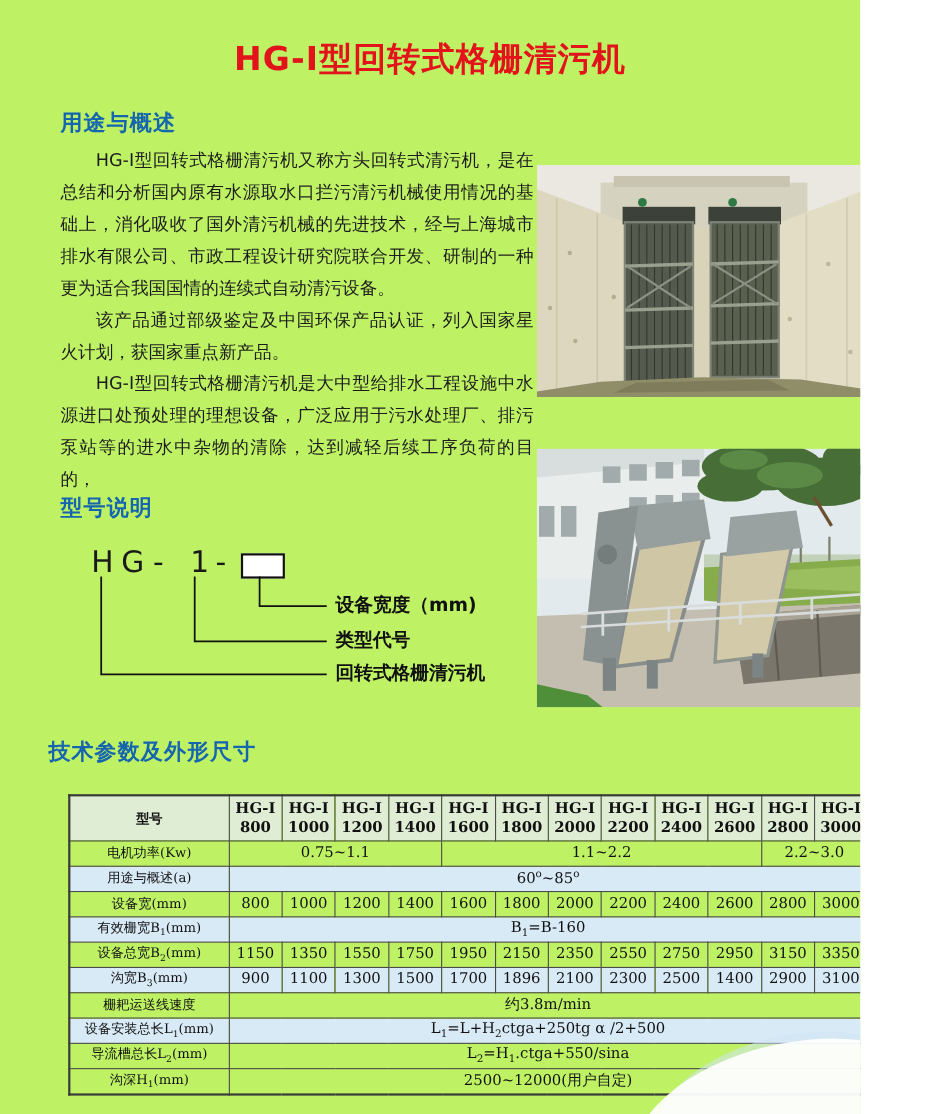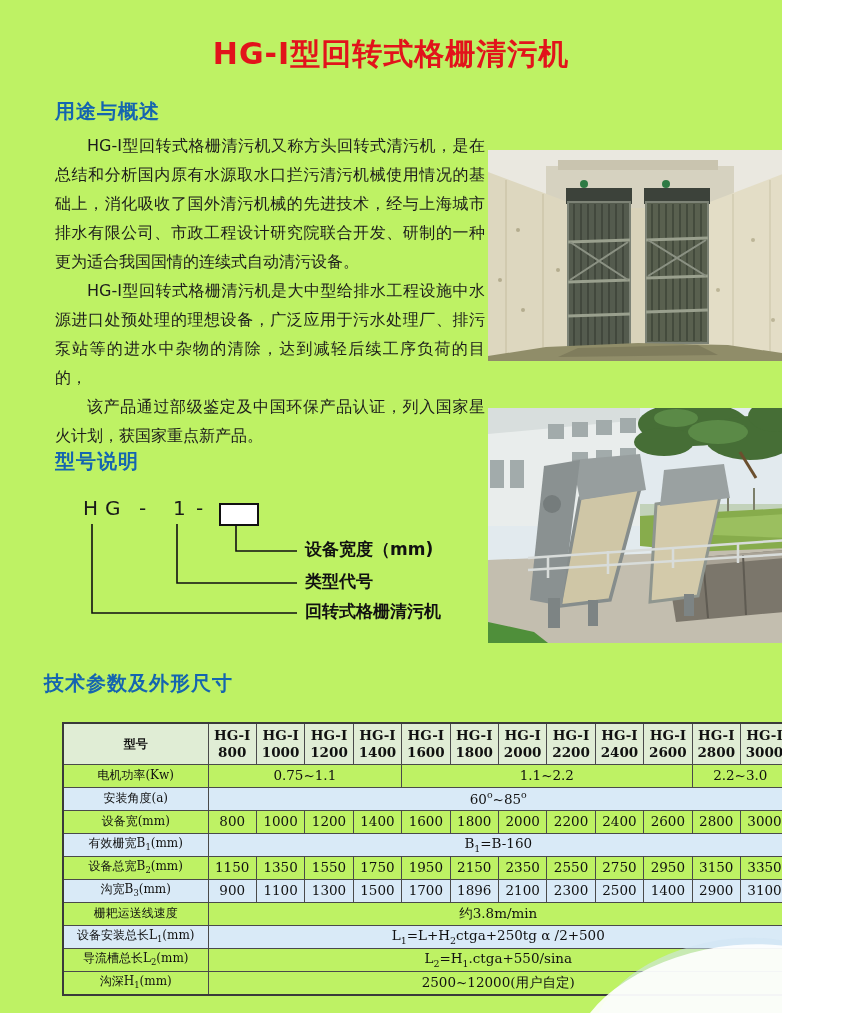--- a/index.html
+++ b/index.html
@@ -12,21 +12,21 @@
   #head-model{left:55px;top:448px;}
   #head-specs{left:44px;top:670px;}
   .paras{position:absolute;left:55px;top:131px;width:430px;font-size:16px;line-height:29px;
         text-align:justify;color:#1c1c1c;}
   .paras p{margin:0;text-indent:2em;}
   .photo{position:absolute;display:block;}
   #photo1{left:488px;top:150px;}
   #photo2{left:488px;top:408px;}
   
   #diagram{position:absolute;left:55px;top:492px;width:440px;height:145px;}
-  #diagram .code{position:absolute;top:4px;font-size:20px;font-weight:500;color:#1a1a1a;text-align:right;}
+  #diagram .code{position:absolute;top:4px;font-size:27px;font-weight:500;color:#1a1a1a;text-align:right;}
   #d-prefix{left:28px;letter-spacing:7px;}
   #d-dash1{left:84px;}
   #d-type{left:118px;}
   #d-dash2{left:141px;}
   #d-box{position:absolute;left:164px;top:11px;width:36px;height:19px;border:2px solid #111;background:#fff;}
   #diagram svg{position:absolute;left:0;top:0;}
   .d-label{position:absolute;left:250px;font-size:17px;font-weight:bold;color:#111;white-space:nowrap;text-align:center;}
   #d-label-width{top:46px;}
   #d-label-type{top:78px;}
   #d-label-machine{top:108px;}
@@ -50,22 +50,22 @@
 <body>
 
 <div id="page">
 
   <div class="page-title">HG-I型回转式格栅清污机</div>
 
   <div class="sec-head" id="head-overview">用途与概述</div>
 
   <div class="paras">
     <p>HG-I型回转式格栅清污机又称方头回转式清污机，是在总结和分析国内原有水源取水口拦污清污机械使用情况的基础上，消化吸收了国外清污机械的先进技术，经与上海城市排水有限公司、市政工程设计研究院联合开发、研制的一种更为适合我国国情的连续式自动清污设备。</p>
+    <p>该产品通过部级鉴定及中国环保产品认证，列入国家星火计划，获国家重点新产品。</p>
     <p>HG-I型回转式格栅清污机是大中型给排水工程设施中水源进口处预处理的理想设备，广泛应用于污水处理厂、排污泵站等的进水中杂物的清除，达到减轻后续工序负荷的目的，</p>
-    <p>该产品通过部级鉴定及中国环保产品认证，列入国家星火计划，获国家重点新产品。</p>
   </div>
 
   <svg class="photo" id="photo1" width="300" height="211" viewBox="0 0 300 211">
     <rect width="300" height="211" fill="#eae8e0"></rect>
     <rect x="58" y="16" width="188" height="48" fill="#d6d2c0"></rect>
     <rect x="70" y="10" width="160" height="10" fill="#c9c4af"></rect>
 
     <polygon points="0,22 96,58 96,206 0,211" fill="#ddd7bf"></polygon>
     <line x1="18" y1="30" x2="18" y2="208" stroke="#cdc6aa" stroke-width="1.5"></line>
     <line x1="55" y1="44" x2="55" y2="207" stroke="#cdc6aa" stroke-width="1.5"></line>
@@ -255,21 +255,21 @@
           <td class="hdr">HG-I<br>2800</td>
           <td class="hdr">HG-I<br>3000</td>
         </tr>
         <tr>
           <td class="lbl">电机功率(Kw)</td>
           <td colspan="4">0.75~1.1</td>
           <td colspan="6">1.1~2.2</td>
           <td colspan="2">2.2~3.0</td>
         </tr>
         <tr class="alt">
-          <td class="lbl">安装角度(a)</td>
+          <td class="lbl">用途与概述(a)</td>
           <td colspan="12">60<sup>o</sup>~85<sup>o</sup></td>
         </tr>
         <tr>
           <td class="lbl">设备宽(mm)</td>
           <td>800</td>
           <td>1000</td>
           <td>1200</td>
           <td>1400</td>
           <td>1600</td>
           <td>1800</td>

